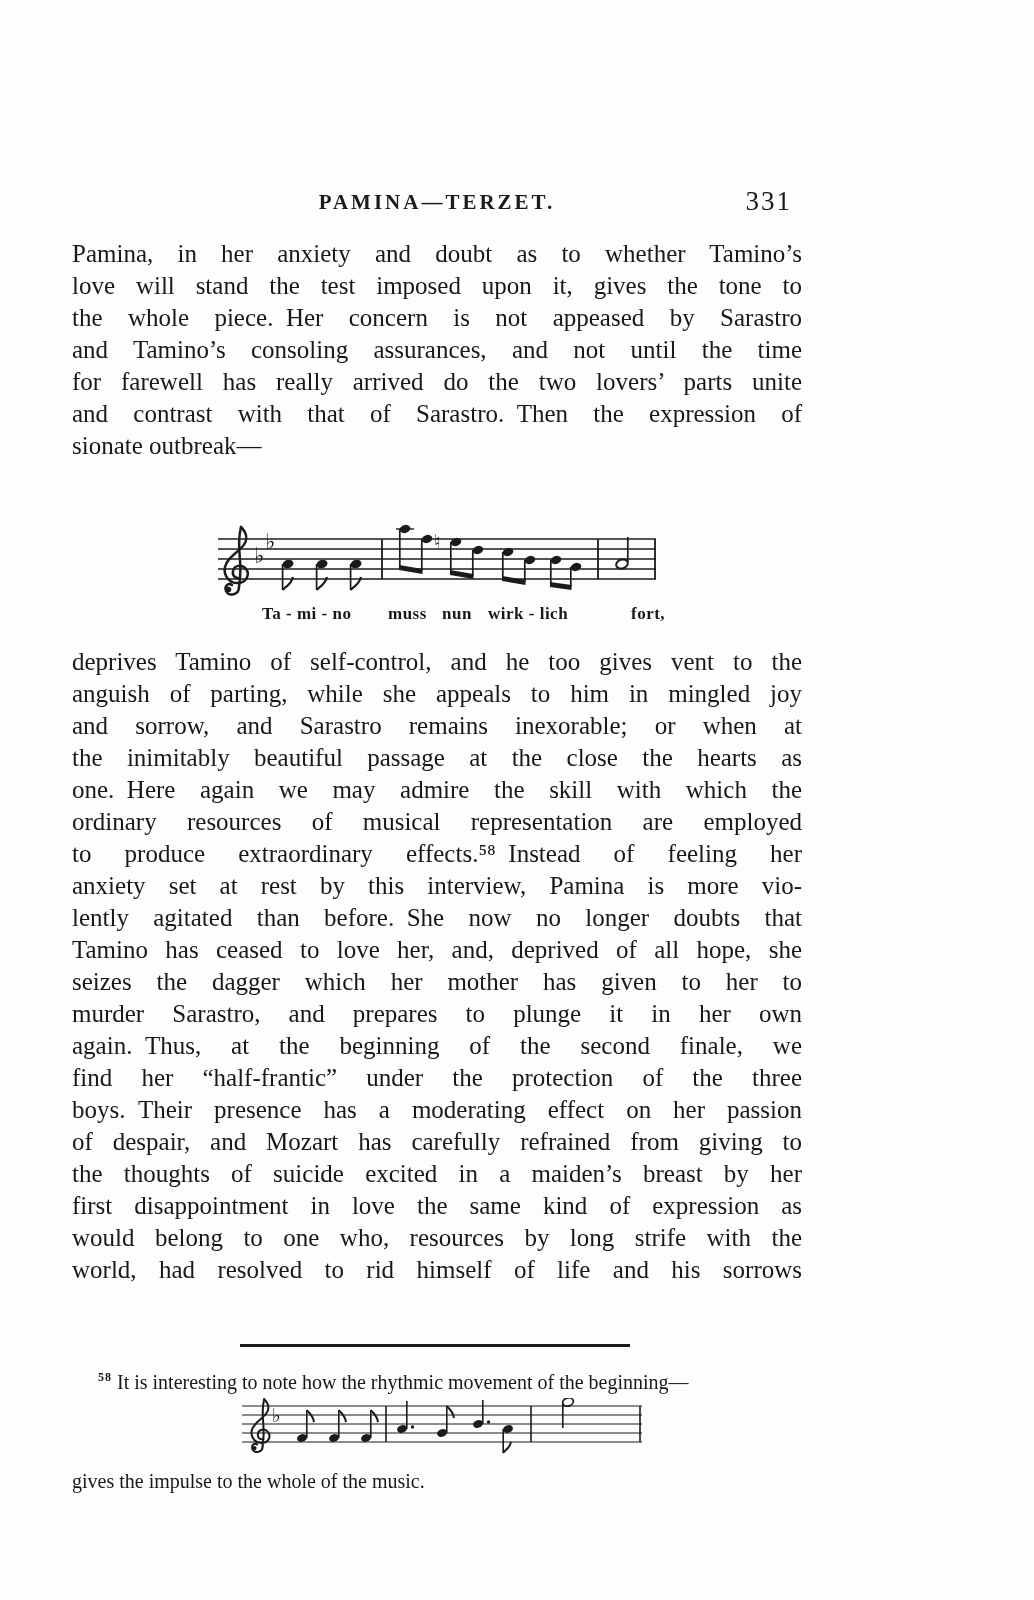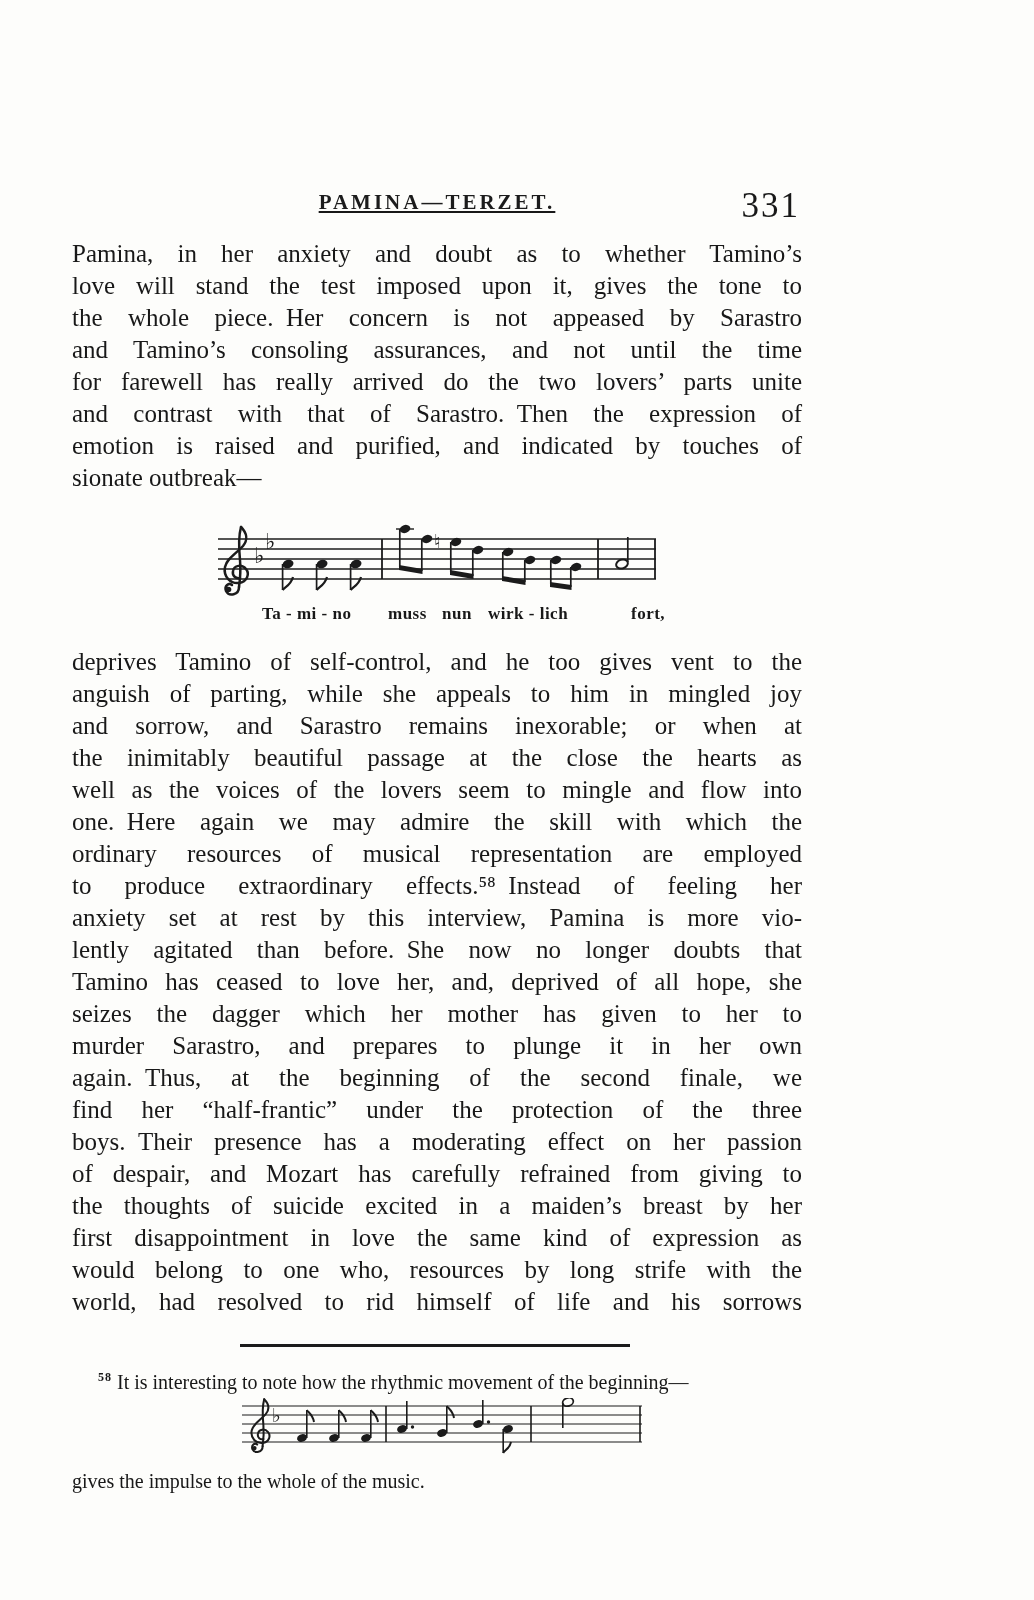--- a/index.html
+++ b/index.html
@@ -4,26 +4,26 @@
 <style>
   html,body { margin:0; padding:0; background:#e8e8e6; }
   .page {
     position:relative; width:1034px; height:1600px; margin:0 auto;
     background:#fdfdfb;
     color:#181818;
     font-family:"Liberation Serif","DejaVu Serif",serif;
     overflow:hidden;
   }
   
-  .running-head { position:absolute; left:72px; top:190px; width:730px;text-decoration:underline; }
+  .running-head { position:absolute; left:72px; top:190px; width:730px; }
   .head-title {
     display:block; text-align:center; font-size:21px; letter-spacing:3px;
     font-weight:bold; color:#1c1c1c;
   }
-  .page-number { position:absolute; right:2px; top:-4px; font-size:35px; letter-spacing:2px;margin-left:28px; }
+  .page-number { position:absolute; right:10px; top:-4px; font-size:27px; letter-spacing:2px;margin-left:28px; }
 
   
   .para { position:absolute; left:72px; width:730px; }
   .para1 { top:238px; }
   .para2 { top:646px; }
   .tline {
     font-size:25px; line-height:32px; height:32px;
     text-align:justify; text-align-last:justify;
   }
   .tline.last-left { text-align:left; text-align-last:left; }
@@ -61,21 +61,20 @@
 
   <section class="para para1">
     <div class="repeat-block">
 
     <div class="tline">Pamina, in her anxiety and doubt as to whether Tamino’s</div>
         <div class="tline">love will stand the test imposed upon it, gives the tone to</div>
         <div class="tline">the whole piece. Her concern is not appeased by Sarastro</div>
         <div class="tline">and Tamino’s consoling assurances, and not until the time</div>
         <div class="tline">for farewell has really arrived do the two lovers’ parts unite</div>
         <div class="tline">and contrast with that of Sarastro. Then the expression of</div>
-        <div class="tline">emotion is raised and purified, and indicated by touches of</div>
       </div>
     <div class="tline last-left">sionate outbreak—</div>
   </section>
 
   <div class="music music1">
     <svg viewBox="0 0 450 78" width="450" height="78">
 
       <g class="ink" stroke-width="1.3">
         <line x1="8" y1="15" x2="446" y2="15"></line>
           <line x1="8" y1="25" x2="446" y2="25"></line>
@@ -151,21 +150,20 @@
     </div>
   </div>
 
   <section class="para para2">
     <div class="repeat-block">
 
     <div class="tline">deprives Tamino of self-control, and he too gives vent to the</div>
         <div class="tline">anguish of parting, while she appeals to him in mingled joy</div>
         <div class="tline">and sorrow, and Sarastro remains inexorable; or when at</div>
         <div class="tline">the inimitably beautiful passage at the close the hearts as</div>
-        <div class="tline">well as the voices of the lovers seem to mingle and flow into</div>
         <div class="tline">one. Here again we may admire the skill with which the</div>
         <div class="tline">ordinary resources of musical representation are employed</div>
         <div class="tline">to produce extraordinary effects.⁵⁸ Instead of feeling her</div>
         <div class="tline">anxiety set at rest by this interview, Pamina is more vio-</div>
         <div class="tline">lently agitated than before. She now no longer doubts that</div>
         <div class="tline">Tamino has ceased to love her, and, deprived of all hope, she</div>
         <div class="tline">seizes the dagger which her mother has given to her to</div>
         <div class="tline">murder Sarastro, and prepares to plunge it in her own</div>
         <div class="tline">again. Thus, at the beginning of the second finale, we</div>
         <div class="tline">find her “half-frantic” under the protection of the three</div>

